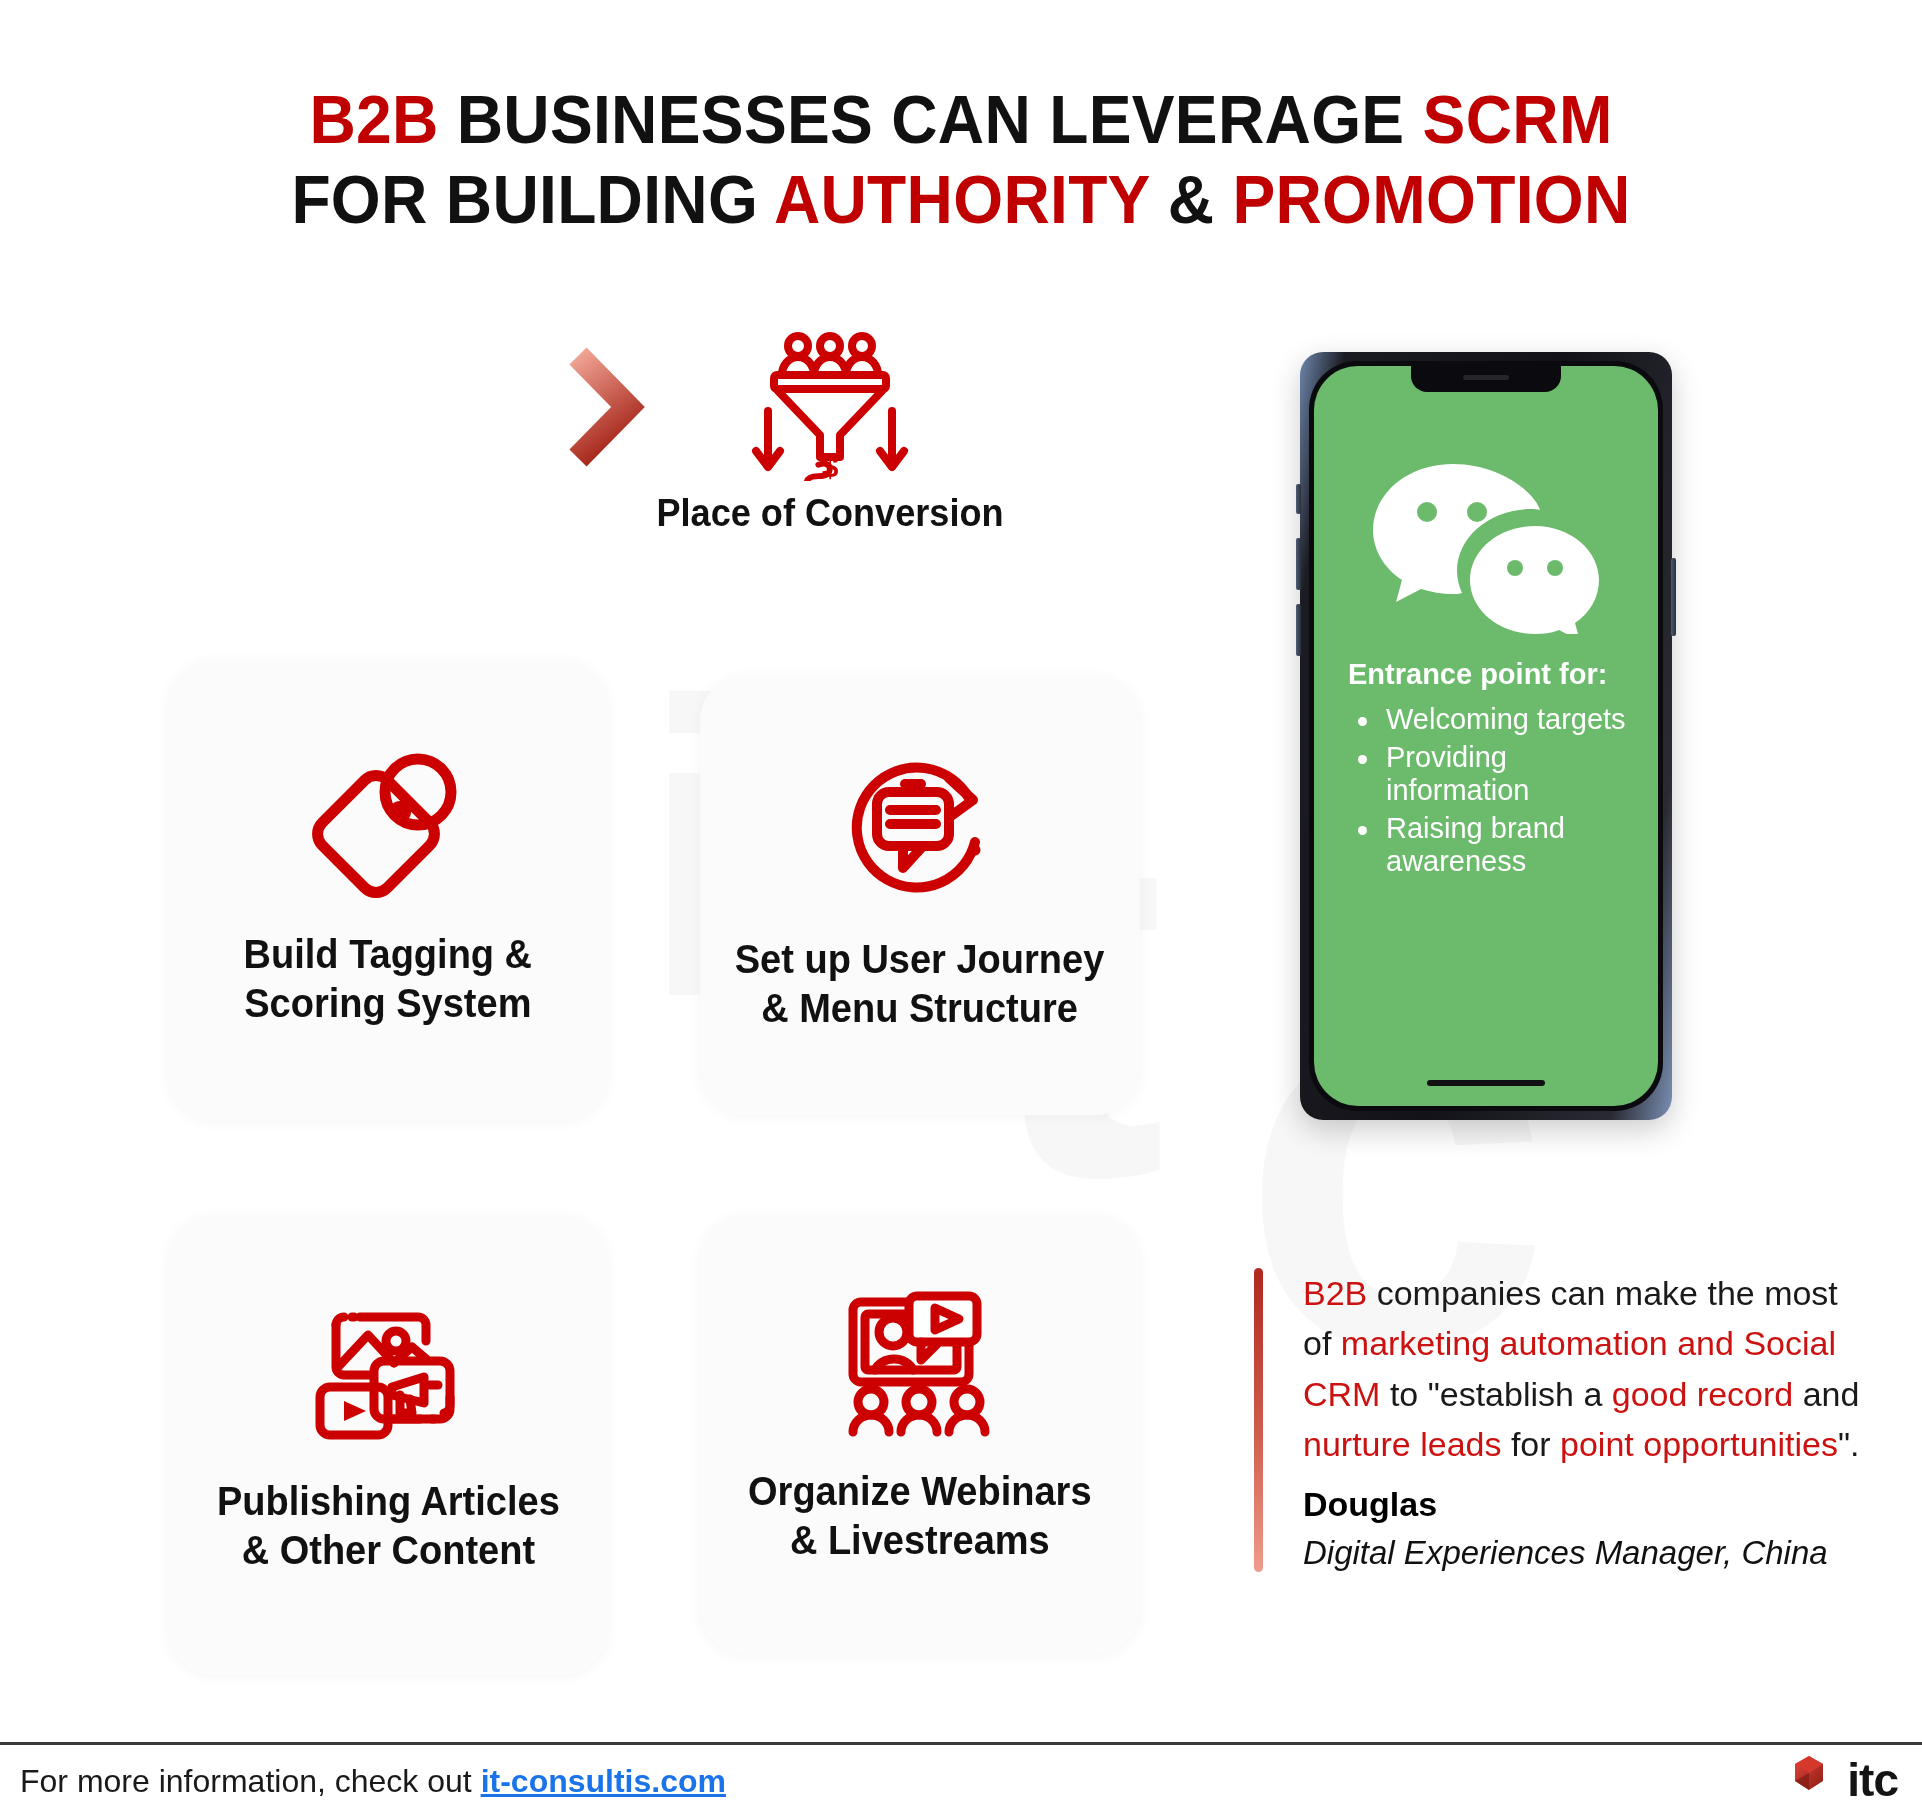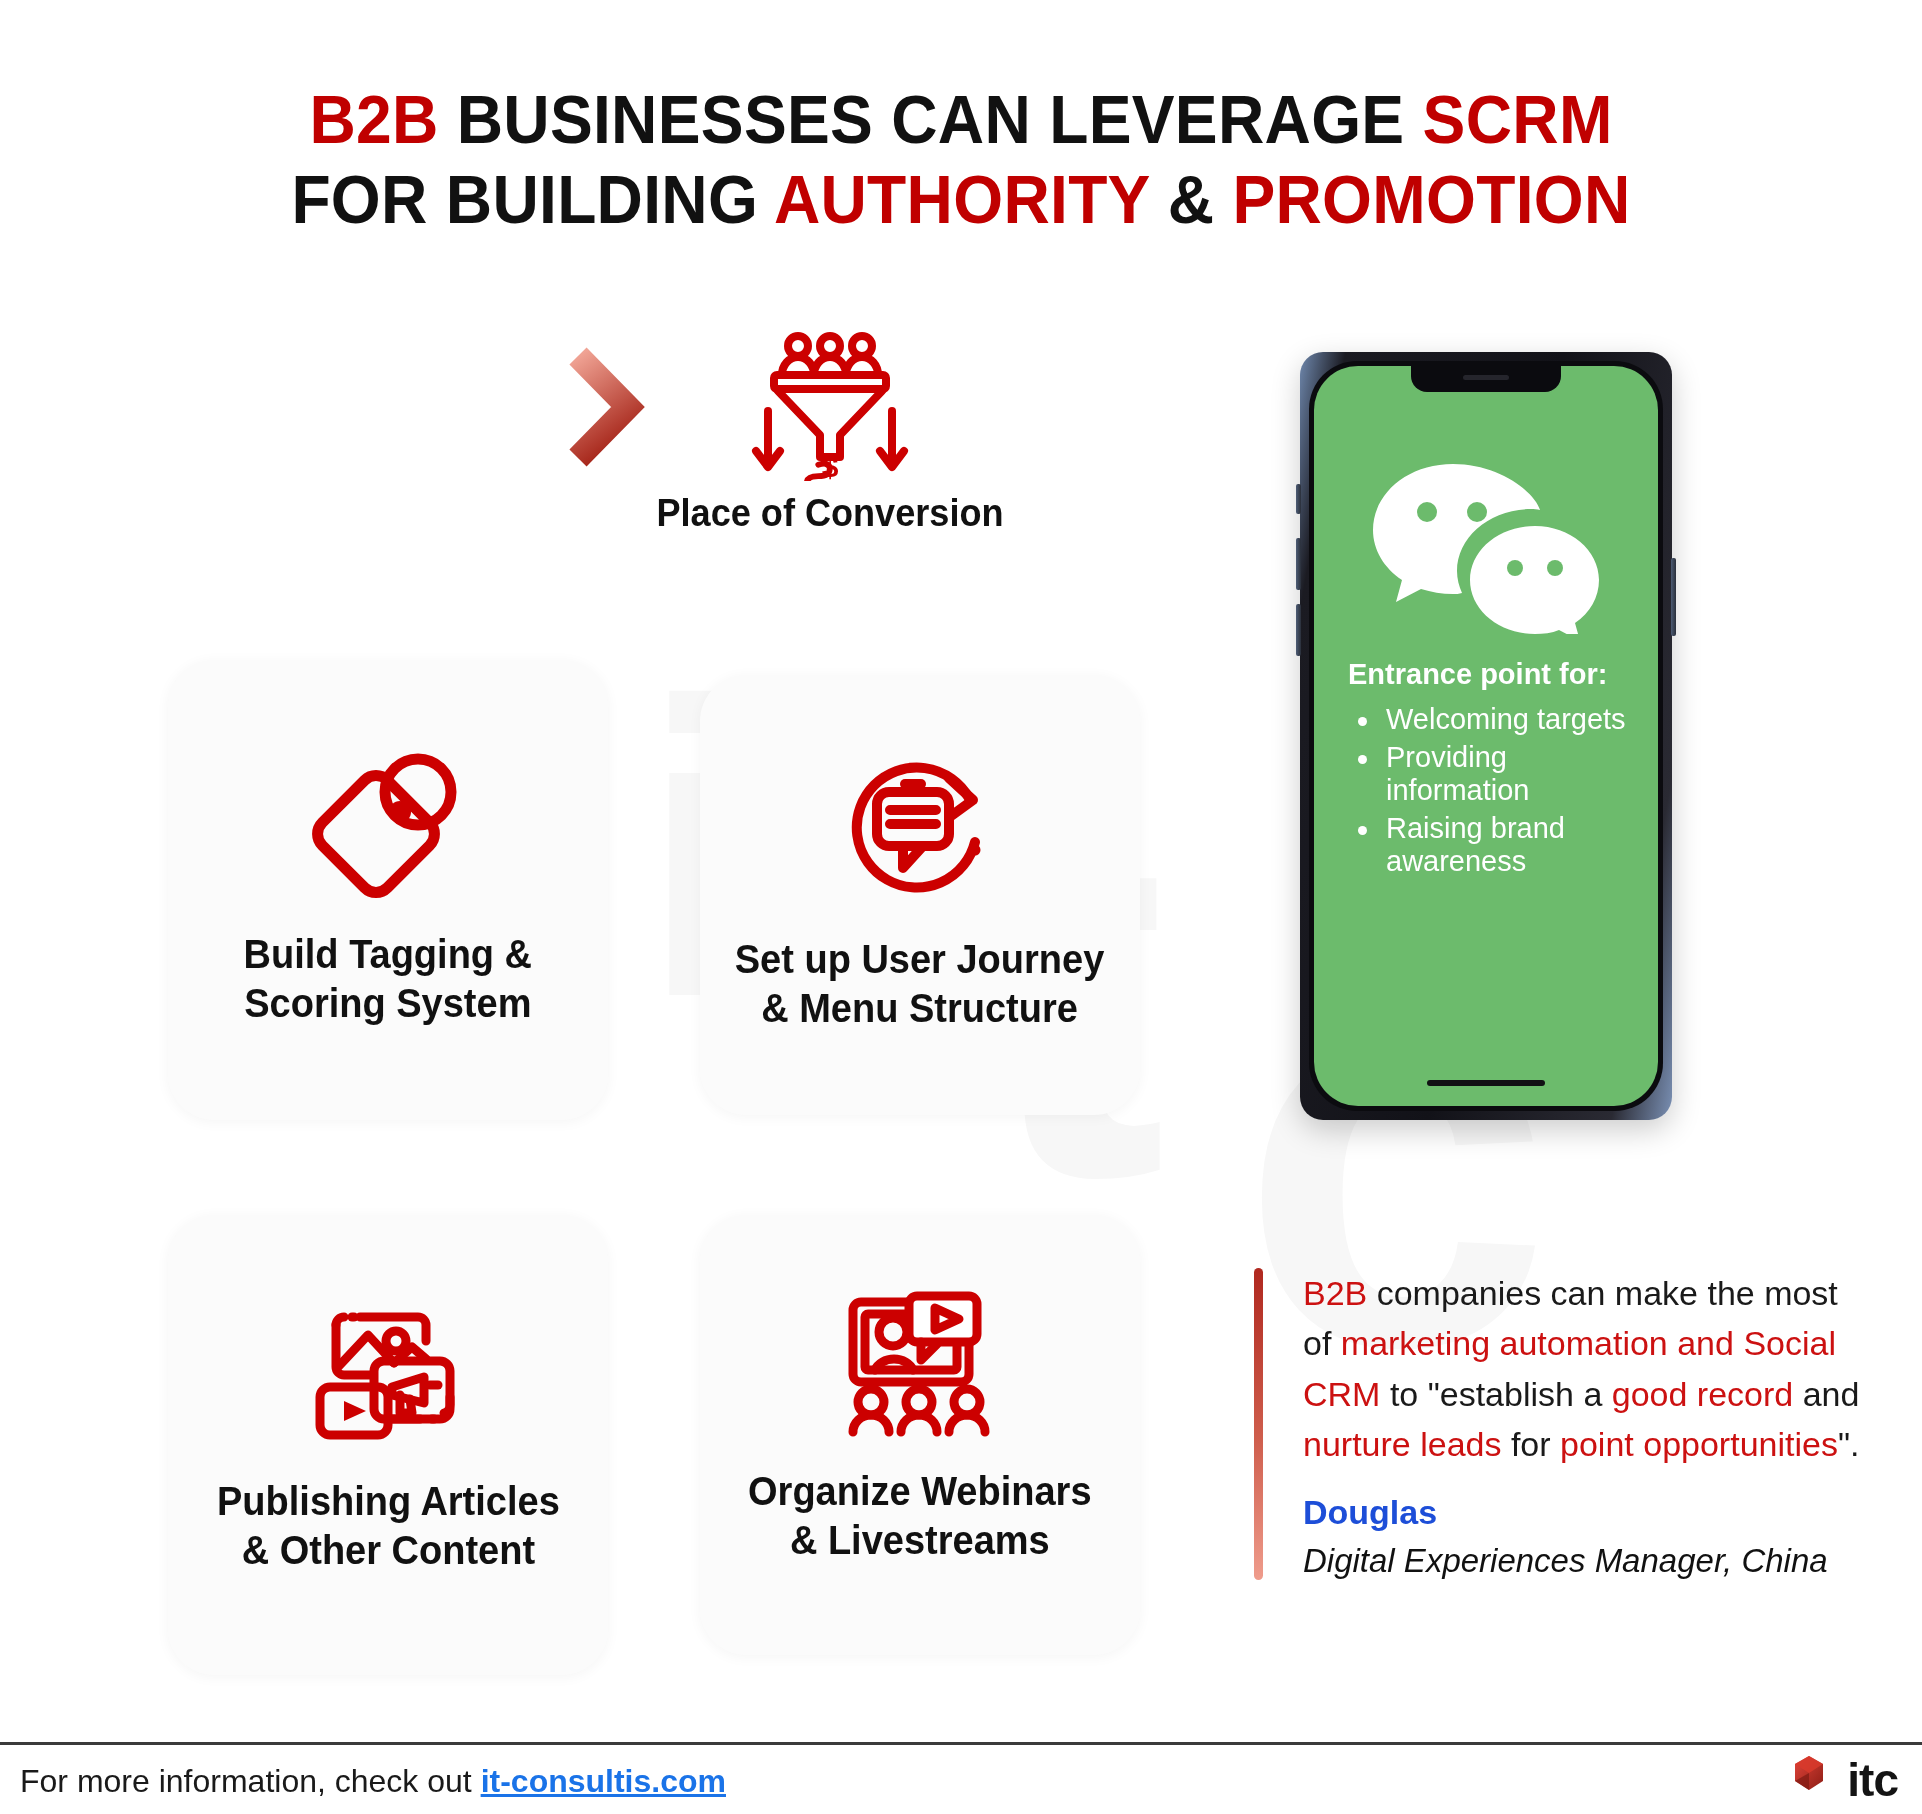--- a/index.html
+++ b/index.html
@@ -260,25 +260,25 @@
   }
   .quote-body { flex: 1; }
   .quote-text {
     font-family: "Liberation Sans Narrow", "Liberation Sans", sans-serif;
     font-size: 34px;
     line-height: 1.48;
     color: #1a1a1a;
   }
   .q-red { color: #cc1111; }
   .quote-name {
-    margin-top: 24px;
+    margin-top: 16px;
     font-family: "Liberation Sans Narrow", "Liberation Sans", sans-serif;
     font-weight: 700;
     font-size: 34px;
-    color: #1d4ed8;
+    color: #000000;
   }
   .quote-role {
     margin-top: 10px;
     font-family: "Liberation Sans Narrow", "Liberation Sans", sans-serif;
     font-style: italic;
     font-size: 33px;
     color: #111111;
   }
 
   

